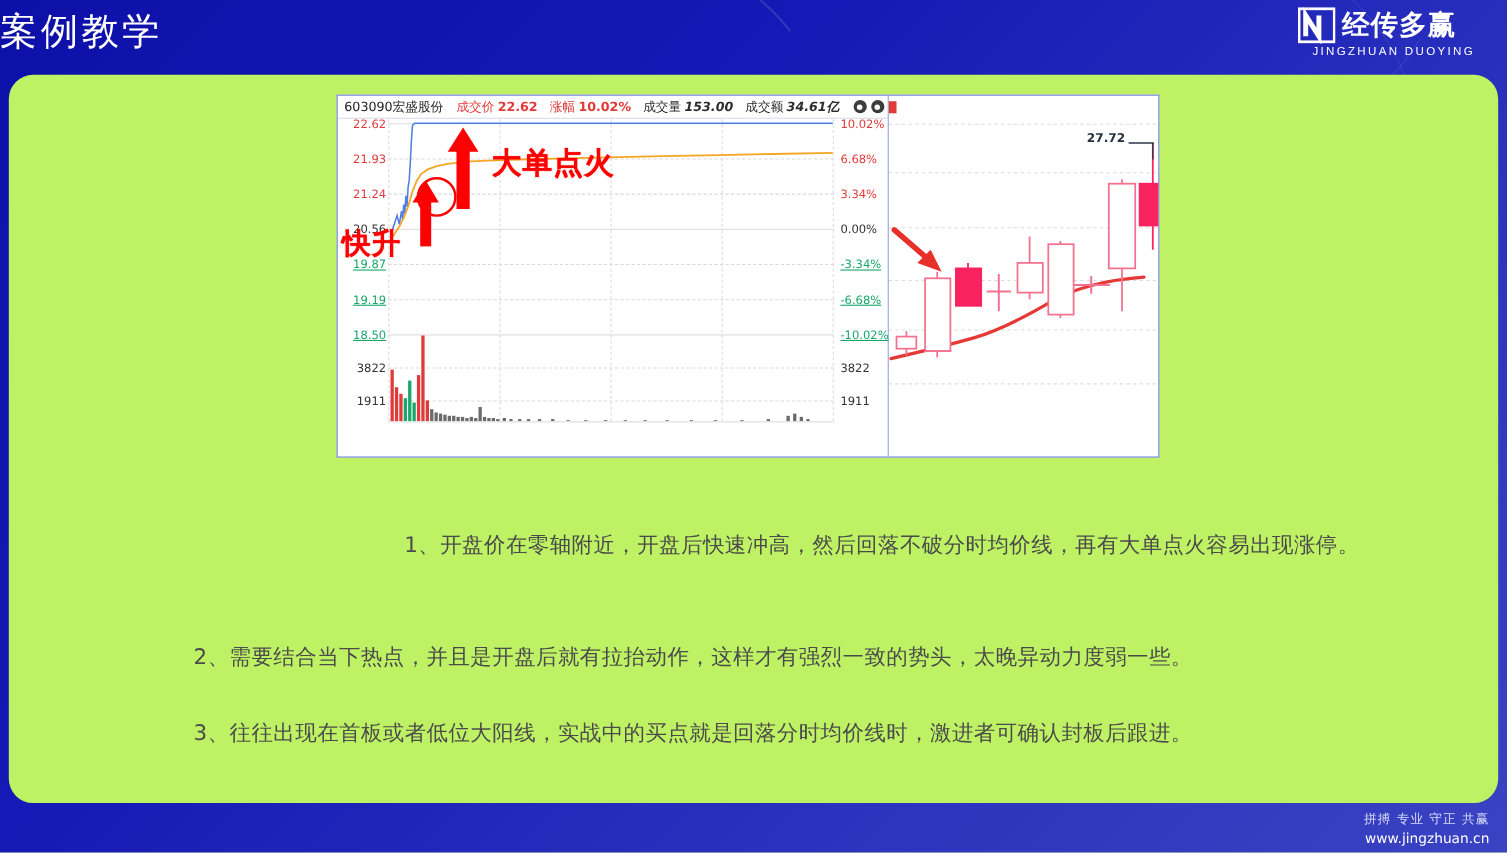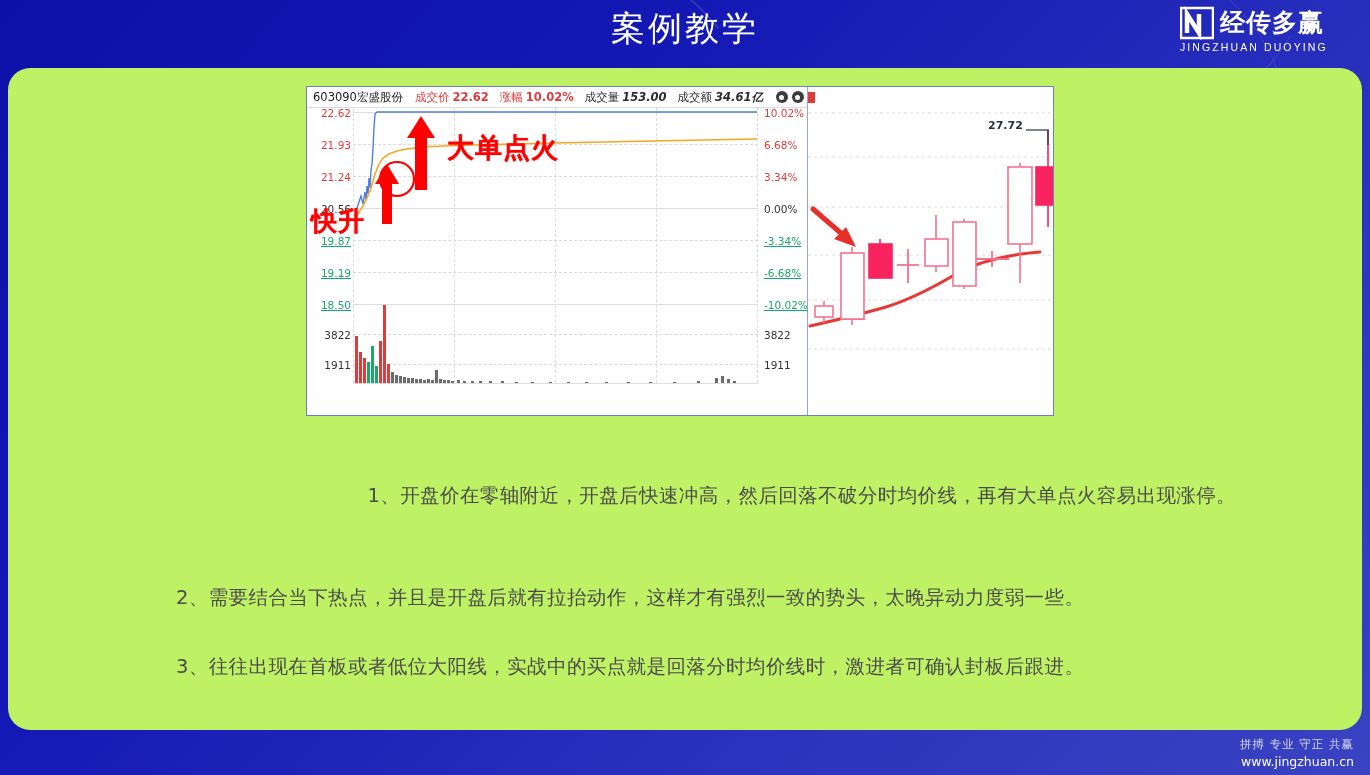--- a/index.html
+++ b/index.html
@@ -24,34 +24,34 @@
          transform: rotate(-22deg); }
   .sw3 { left: 1000px; top: -40px; width: 300px; height: 180px;
          border-radius: 50%; border: 1px solid rgba(255,255,255,.2);
          border-color: rgba(255,255,255,.25) transparent transparent transparent;
          transform: rotate(35deg); }
 
   
   .header { position: absolute; left: 0; top: 0; width: 1370px; height: 66px; }
   .header-title {
     position: absolute; left: 0; top: 6px; width: 1370px;
-    text-align: center; color: #ffffff;
+    color: #ffffff;
     font-size: 34px; letter-spacing: 3px; font-weight: 400;
     font-family: Liberation Sans, sans-serif;
   }
   .logo { position: absolute; right: 14px; top: 6px; width: 176px; height: 52px; }
   .logo-row { display: flex; align-items: center; height: 34px; }
   .logo-mark { width: 34px; height: 34px; position: relative; margin-right: 6px; }
   .logo-text {
     color: #fff; font-size: 25px; font-weight: 700; letter-spacing: 1px;
     font-family: "DejaVu Sans", "Liberation Sans", sans-serif;
     line-height: 30px;
   }
   .logo-sub {
-    color: #fff; font-size: 10.5px; letter-spacing: 2.1px; text-align: left;
+    color: #fff; font-size: 10.5px; letter-spacing: 2.1px; text-align: center;
     margin-top: 1px; font-weight: 400; padding-right: 2px;
   }
 
   
   .card {
     position: absolute; left: 8px; top: 68px;
     width: 1354px; height: 662px;
     background: #bef264; border-radius: 22px;
   }
 

